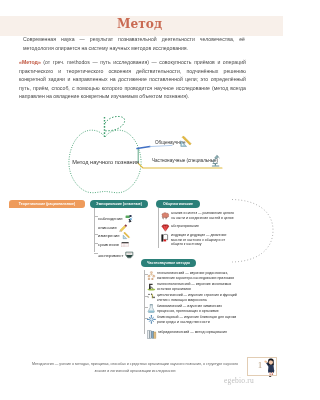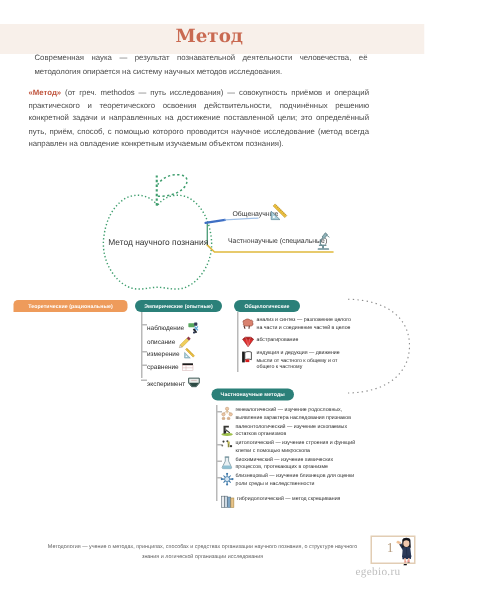--- a/index.html
+++ b/index.html
@@ -55,21 +55,21 @@
   .spc-txt{font-size:3.5px;line-height:4.6px;color:#2c2c2c;}
   .spc-ic{flex:0 0 auto;margin-top:0.3px;}
   .spc-tick{position:absolute;left:0;width:3.6px;height:0.7px;background:#b9b9b9;}
   
   .footer{position:absolute;left:20px;top:361px;width:230px;text-align:center;
           font-size:3.6px;line-height:7.0px;color:#5d5d5d;}
   .numbox{position:absolute;left:247px;top:357px;width:30px;height:19px;
           border:0.8px solid #e2cdb4;box-sizing:border-box;}
   .num{position:absolute;left:251px;top:360px;width:18px;text-align:center;
        font-family:"Liberation Serif",serif;font-size:9px;color:#b49a7c;}
-  .wm{position:absolute;left:224px;top:376px;width:56px;text-align:center;font-size:7.5px;color:#bfbfbf;
+  .wm{position:absolute;left:224px;top:376px;width:56px;text-align:left;font-size:7.5px;color:#bfbfbf;
       font-family:"Liberation Serif",serif;letter-spacing:.2px;}
 </style>
 </head>
 <body>
 
 <div class="page">
   <div class="hdr-band"></div>
   <div class="title">Метод</div>
 
   <div class="para p1">Современная наука — результат познавательной деятельности человечества, её методология опирается на систему научных методов исследования.</div>

